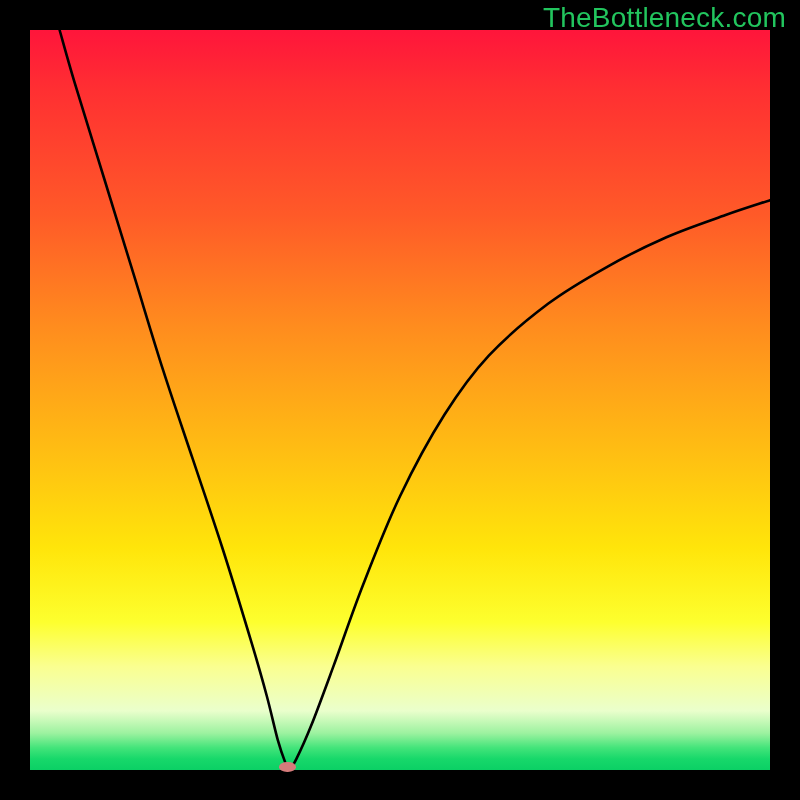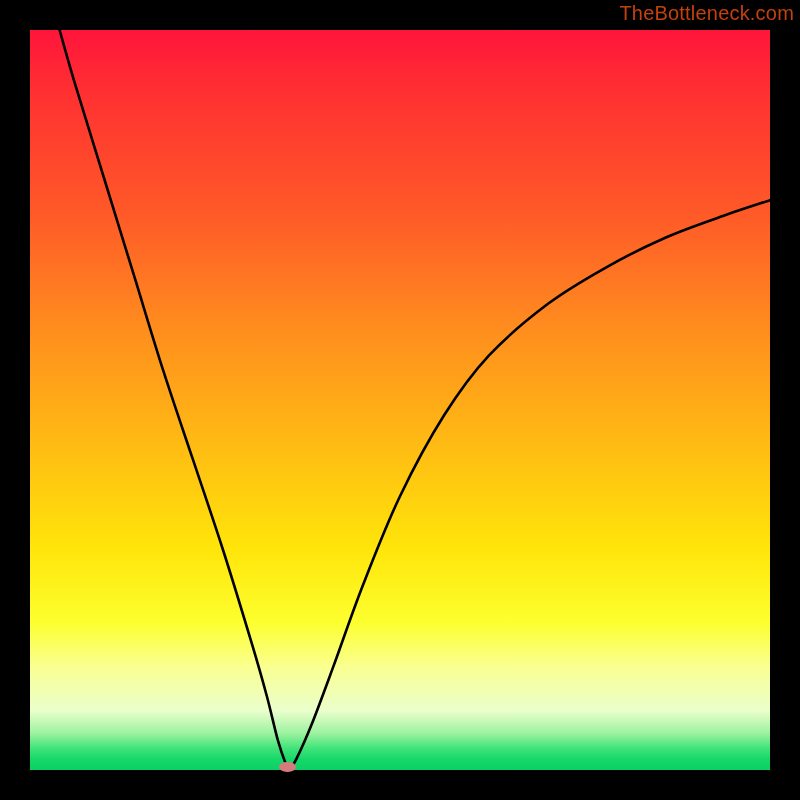--- a/index.html
+++ b/index.html
@@ -15,23 +15,23 @@
     position: absolute;
     top: 0;
     left: 0;
     width: 800px;
     height: 800px;
     background: #000;
   }
   .watermark {
     position: absolute;
     top: 2px;
-    right: 6px;
-    color: #c2410c;
-    font-size: 20px;
+    right: 14px;
+    color: #22c55e;
+    font-size: 28px;
     font-weight: 500;
     letter-spacing: 0.2px;
     user-select: none;
   }
   .plot-area {
     position: absolute;
     left: 30px;
     top: 30px;
     width: 740px;
     height: 740px;

